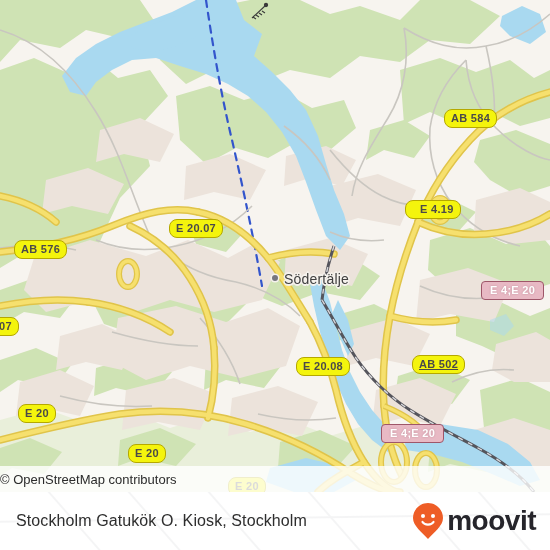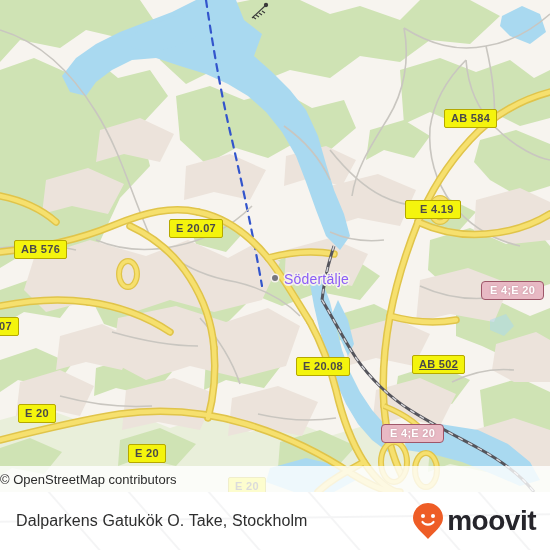--- a/index.html
+++ b/index.html
@@ -20,21 +20,21 @@
   #map svg{position:absolute;left:0;top:0;}
 
   
   .mlabel{
     position:absolute;
     font-family:"Liberation Sans", sans-serif;
     white-space:nowrap;
     pointer-events:none;
   }
   .city-label{
-    font-size:14px;color:#8b5cf6;
+    font-size:14px;color:#404040;
     text-shadow:
        1.6px 0 #f5f2ed, -1.6px 0 #f5f2ed, 0 1.6px #f5f2ed, 0 -1.6px #f5f2ed,
        1.1px 1.1px #f5f2ed, -1.1px 1.1px #f5f2ed, 1.1px -1.1px #f5f2ed, -1.1px -1.1px #f5f2ed;
     letter-spacing:.2px;
   }
   .city-dot{
     position:absolute;width:6px;height:6px;border-radius:50%;
     background:#76767f;box-shadow:0 0 0 1.5px #f5f2ed;
   }
 
@@ -43,21 +43,21 @@
     position:absolute;
     display:flex;align-items:center;justify-content:center;
     font-size:11px;font-weight:bold;line-height:1;
     white-space:nowrap;
     box-sizing:border-box;
   }
   .shield.yellow{
     background:#f4f40d;
     border:1.5px solid #b5a800;
     color:#4a4a4a;
-    border-radius:2px;
+    border-radius:8px;
     padding:2.5px 6px 3.5px;
     letter-spacing:.3px;
   }
   .shield.motorway{
     background:#e8b9c4;
     border:1.5px solid #9e5669;
     color:#ffffff;
     border-radius:4px;
     padding:2.5px 8px 3.5px;
     letter-spacing:.3px;
@@ -357,21 +357,21 @@
       <g stroke="#9aa0a6" stroke-width="2" fill="none">
         <path d="M40,-10 L110,70"></path>
           <path d="M120,-10 L190,70"></path>
         <path d="M200,-10 L270,70"></path>
           <path d="M300,-10 L370,70"></path>
         <path d="M400,-10 L470,70"></path>
           <path d="M470,-10 L540,70"></path>
         <path d="M-10,30 L560,22"></path>
       </g>
     </svg>
-    <div id="place-title">Dalparkens Gatukök O. Take, Stockholm</div>
+    <div id="place-title">Stockholm Gatukök O. Kiosk, Stockholm</div>
     <div id="brand">
       <svg width="32" height="38" viewBox="0 0 32 38">
         <path d="M16,1 C7.7,1 1,7.7 1,16 C1,24 10,30 16,37 C22,30 31,24 31,16 C31,7.7 24.3,1 16,1 Z" fill="#ee5d26"></path>
         <circle cx="11" cy="14" r="2" fill="#ffffff"></circle>
         <circle cx="21" cy="14" r="2" fill="#ffffff"></circle>
         <path d="M10.5,20 C12.5,23.4 19.5,23.4 21.5,20" stroke="#ffffff" stroke-width="2.2" fill="none" stroke-linecap="round"></path>
       </svg>
       <span class="word">moovit</span>
     </div>
   </div>

